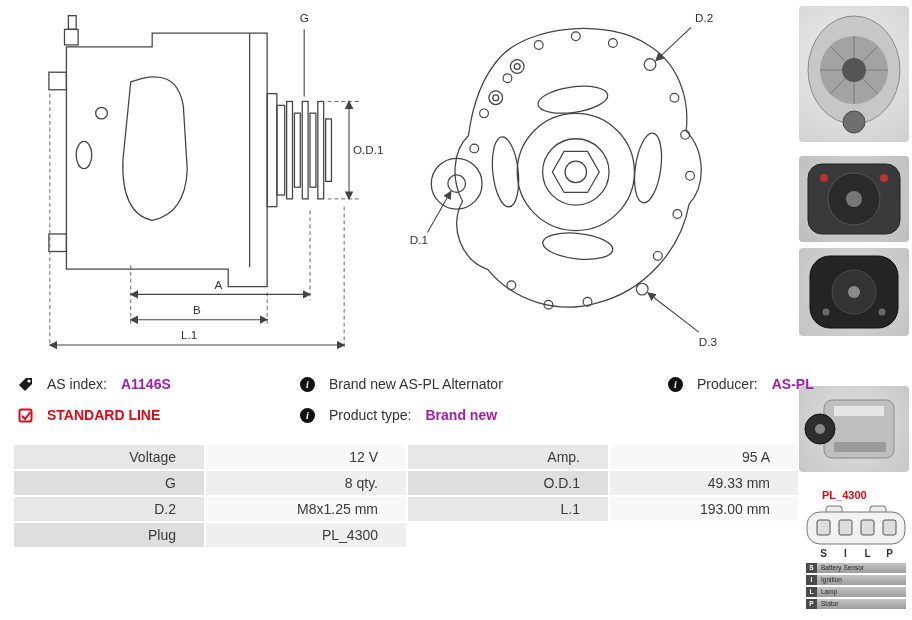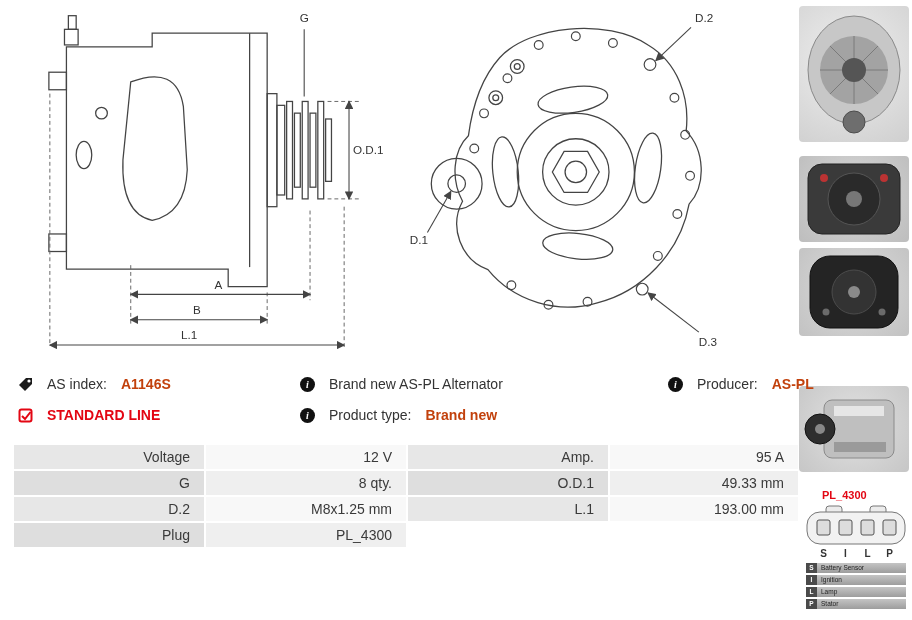--- a/index.html
+++ b/index.html
@@ -21,36 +21,36 @@
   
   .plug-name { position:absolute; left:822px; top:489px; color:#e30613; font-size:11px; font-weight:bold; }
   .plug-svg { position:absolute; left:804px; top:503px; width:104px; }
   .legend { position:absolute; left:806px; top:563px; width:100px; font-size:6.5px; }
   .lrow { display:flex; margin-bottom:2px; height:10px; }
   .lpin { width:11px; background:#4a4a4a; color:#fff; text-align:center; font-weight:bold; line-height:10px; }
   .ldesc { flex:1; background:linear-gradient(#c4c4c4,#9d9d9d); color:#1d1d1d; padding-left:4px; line-height:10px; }
 
   
   .inforow { position:absolute; display:flex; align-items:flex-end; gap:14px; font-size:14px; color:#333; }
-  .b { font-weight:bold; color:#c2410c; }
+  .b { font-weight:bold; color:#a21caf; }
   .red { color:#e30613; font-weight:bold; }
   #as-index { left:18px; top:376px; }
   #brand-new { left:300px; top:376px; }
   #producer { left:668px; top:376px; }
   #standard { left:18px; top:407px; }
   #ptype { left:300px; top:407px; }
   #logo { left:700px; top:398px; position:absolute; }
   .iicon { display:inline-flex; width:15px; height:15px; border-radius:50%; background:#111; color:#fff;
            font-size:10px; font-weight:bold; font-style:italic; align-items:center; justify-content:center;
            font-family:"Liberation Serif", serif; flex:0 0 auto; }
 
   
   .spec-table { position:absolute; left:12px; top:443px; width:778px; border-collapse:separate; border-spacing:2px;
                 font-size:14px; color:#3a3a3a; table-layout:fixed; }
-  .spec-table td { padding:4px 14px; height:19px; text-align:right; overflow:hidden; }
+  .spec-table td { padding:4px 28px; height:19px; text-align:right; overflow:hidden; }
   td.lab { background:#e7e7e7; }
   td.val { background:#f8f8f8;text-align:right; }
   tr:nth-child(even) td.lab { background:#dedede; }
   tr:nth-child(even) td.val { background:#efefef; }
   td.blank { background:transparent !important; }
 </style>
 </head>
 <body>
 
 <div class="page">

